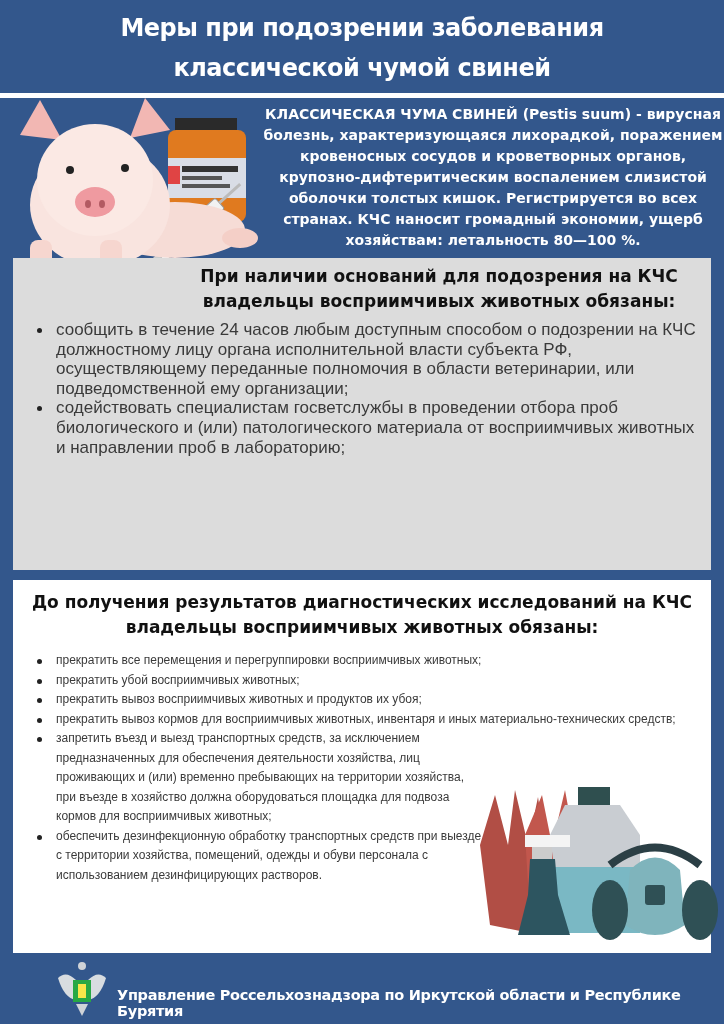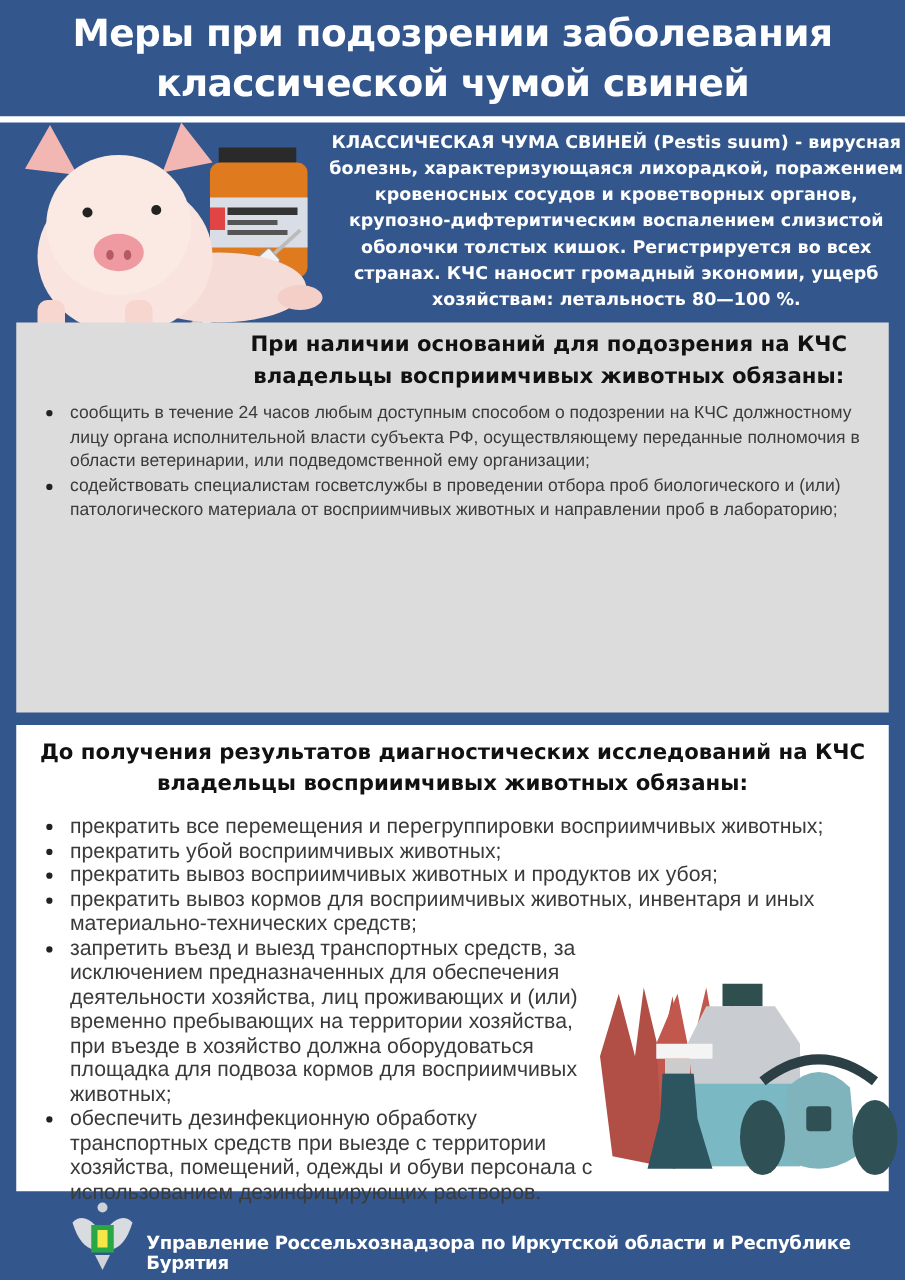--- a/index.html
+++ b/index.html
@@ -1,32 +1,32 @@
 <!DOCTYPE html>
 <html><head>
 <meta charset="utf-8">
 <style>
   html, body { margin:0; padding:0; }
   body { width:724px; height:1024px; background:#33578c; font-family:"Liberation Sans", sans-serif; position:relative; overflow:hidden; }
-  .title { position:absolute; left:0; top:8px; width:724px; text-align:center; color:#fff; font-weight:bold; font-size:30px; line-height:40px; font-family:"DejaVu Sans", sans-serif; letter-spacing:-0.5px; }
+  .title { position:absolute; left:0; top:8px; width:724px; text-align:center; color:#fff; font-weight:bold; font-size:24px; line-height:40px; font-family:"DejaVu Sans", sans-serif; letter-spacing:-0.5px; }
   .stripe { position:absolute; left:0; top:93px; width:724px; height:5px; background:#fff; }
   .hero { position:absolute; left:0; top:80px; width:270px; height:195px; }
   .intro { position:absolute; left:262px; top:104px; width:462px; text-align:center; color:#fff; font-weight:bold; font-size:14px; line-height:21px; font-family:"DejaVu Sans", sans-serif; }
   .box-gray { position:absolute; left:13px; top:258px; width:698px; height:312px; background:#dcdcdc; box-sizing:border-box; }
   .box-yellow { position:absolute; left:13px; top:580px; width:698px; height:373px; background:#ffffff; box-sizing:border-box; }
   .box-head { text-align:center; font-weight:bold; font-family:"DejaVu Sans", sans-serif; font-size:17px; line-height:25px; color:#111; }
   .gray-head { position:absolute; left:156px; top:6px; width:540px; }
   .yellow-head { position:absolute; left:0; top:10px; width:698px; }
   ul { margin:0; padding:0; list-style:none; position:absolute; }
-  li { position:relative; padding-left:29px; color:#3a3a3a; font-size:14px; line-height:19.5px; }
+  li { position:relative; padding-left:29px; color:#3a3a3a; font-size:17px; line-height:19.5px; }
   li::before { content:""; position:absolute; left:10px; top:8px; width:5px; height:5px; border-radius:50%; background:#222; }
   .gray-list { left:14px; top:62px; width:680px; font-size:14px; }
   .gray-list li { line-height:19.6px; }
   .yellow-list { left:14px; top:71px; width:660px; }
-  .yellow-list li { font-size:17px; line-height:19.5px; }
+  .yellow-list li { font-size:12px; line-height:19.5px; }
   .yellow-list li.narrow { width:430px; }
   .supplies { position:absolute; left:470px; top:775px; width:250px; height:175px; }
   .footer { position:absolute; left:0; top:955px; width:708px; height:69px;margin-left:42px; }
   .footer-text { position:absolute; left:75px; top:32px; color:#fff; font-weight:bold; font-size:14.5px; font-family:"DejaVu Sans", sans-serif; letter-spacing:-0.3px; }
   .emblem { position:absolute; left:14px; top:5px; width:52px; height:58px; }
 </style>
 </head>
 <body>
 
 <div class="title">

